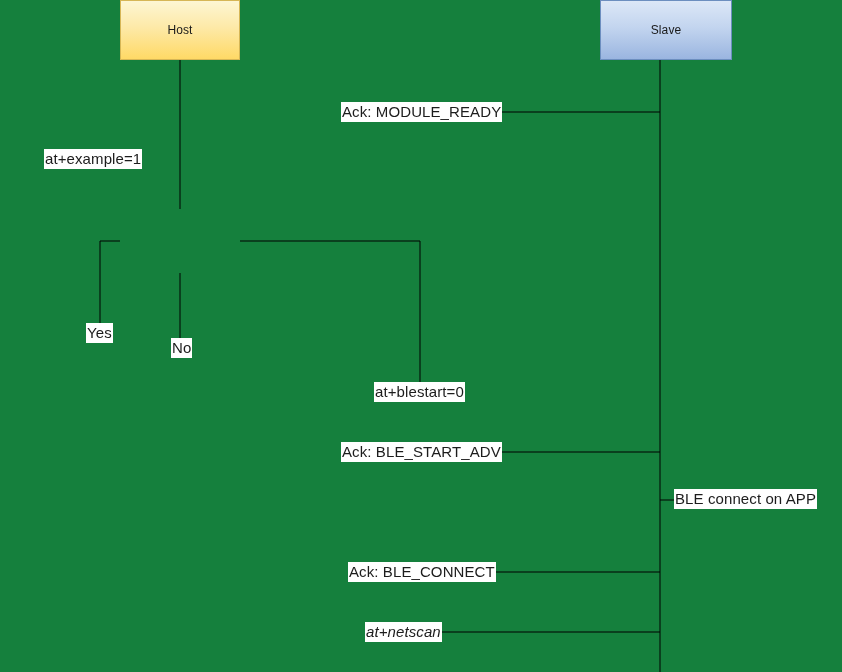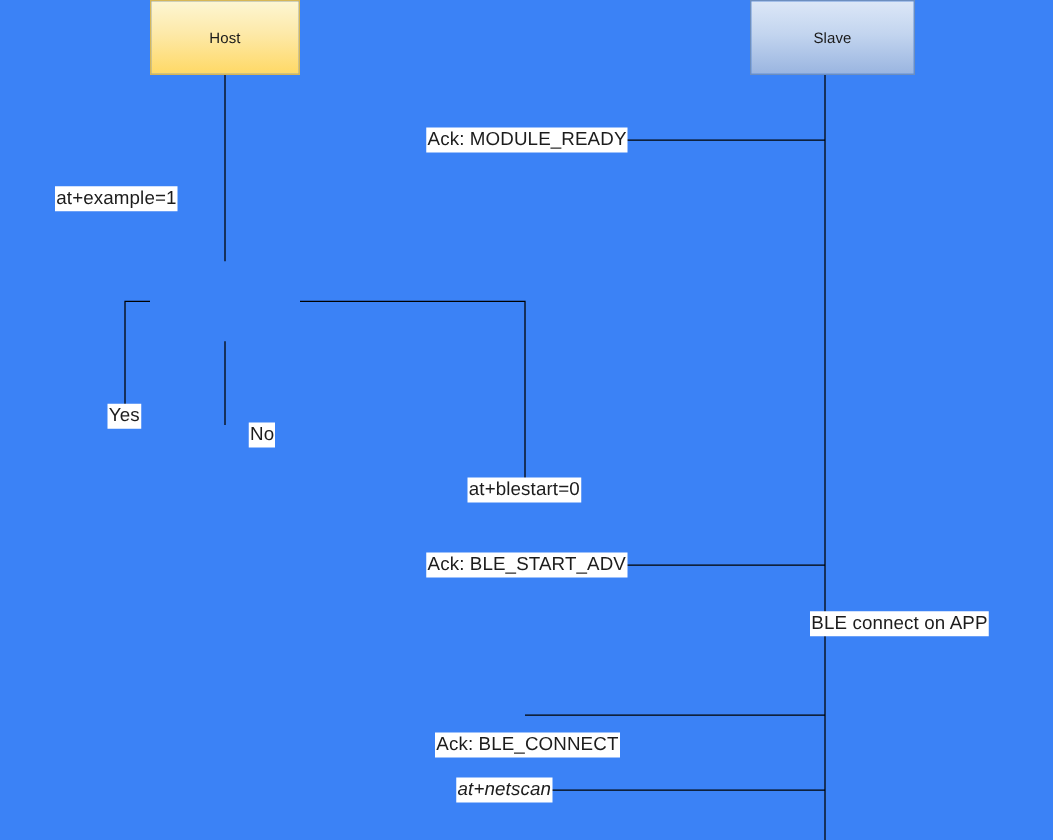--- a/index.html
+++ b/index.html
@@ -16,21 +16,21 @@
     font-family: "Liberation Sans", sans-serif;
     -webkit-font-smoothing: antialiased;
   }
 
   #diagram-canvas {
     position: absolute;
     left: 0;
     top: 0;
     width: 842px;
     height: 672px;
-    background: #3b82f6;
+    background: #15803d;
   }
 
   
   .participant-box {
     position: absolute;
     box-sizing: border-box;
     display: flex;
     align-items: center;
     justify-content: center;
     font-size: 12px;
@@ -135,25 +135,25 @@
     <span>Slave</span>
   </div>
 
 
   <div class="edge-label" style="left:341px; top:102px;">Ack: MODULE_READY</div>
 
   <div class="edge-label" style="left:44px; top:149px;">at+example=1</div>
 
   <div class="edge-label" style="left:86px; top:323px;">Yes</div>
 
-  <div class="edge-label" style="left:171px; top:338px;margin-left:28px;">No</div>
+  <div class="edge-label" style="left:171px; top:338px;">No</div>
 
   <div class="edge-label" style="left:374px; top:382px;">at+blestart=0</div>
 
   <div class="edge-label" style="left:341px; top:442px;">Ack: BLE_START_ADV</div>
 
-  <div class="edge-label" style="left:648px; top:489px;">BLE connect on APP</div>
+  <div class="edge-label" style="left:674px; top:489px;">BLE connect on APP</div>
 
-  <div class="edge-label" style="left:348px; top:562px;margin-top:24px;">Ack: BLE_CONNECT</div>
+  <div class="edge-label" style="left:348px; top:562px;">Ack: BLE_CONNECT</div>
 
   <div class="edge-label" style="left:365px; top:622px;font-style:italic;">at+netscan</div>
 
 </div>
 
 </body></html>

